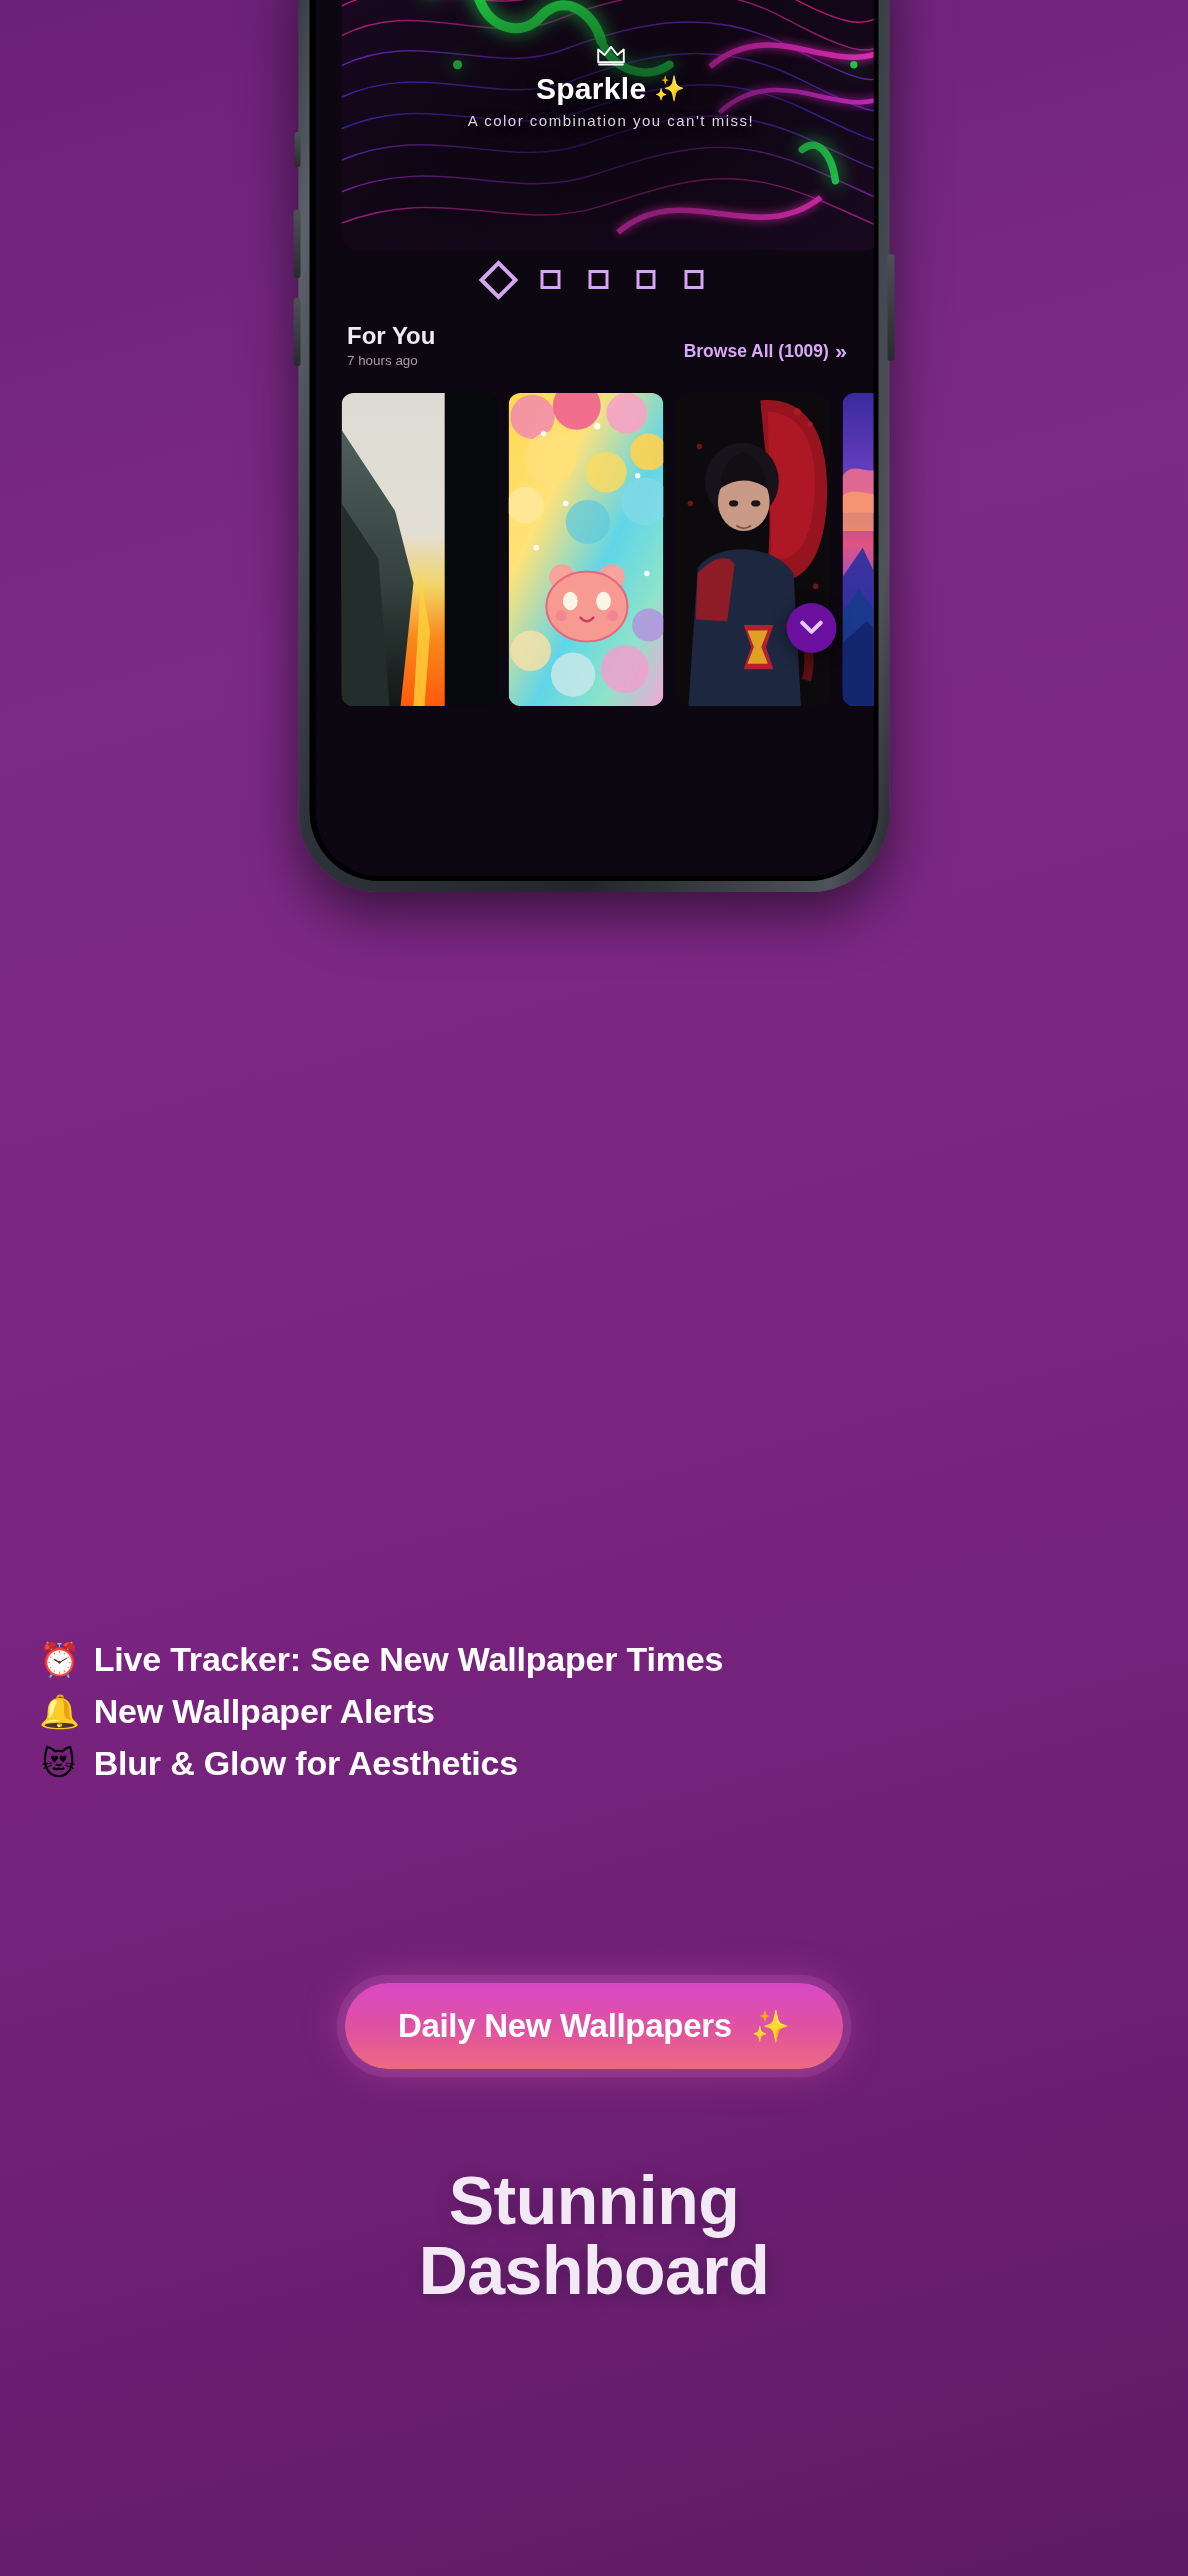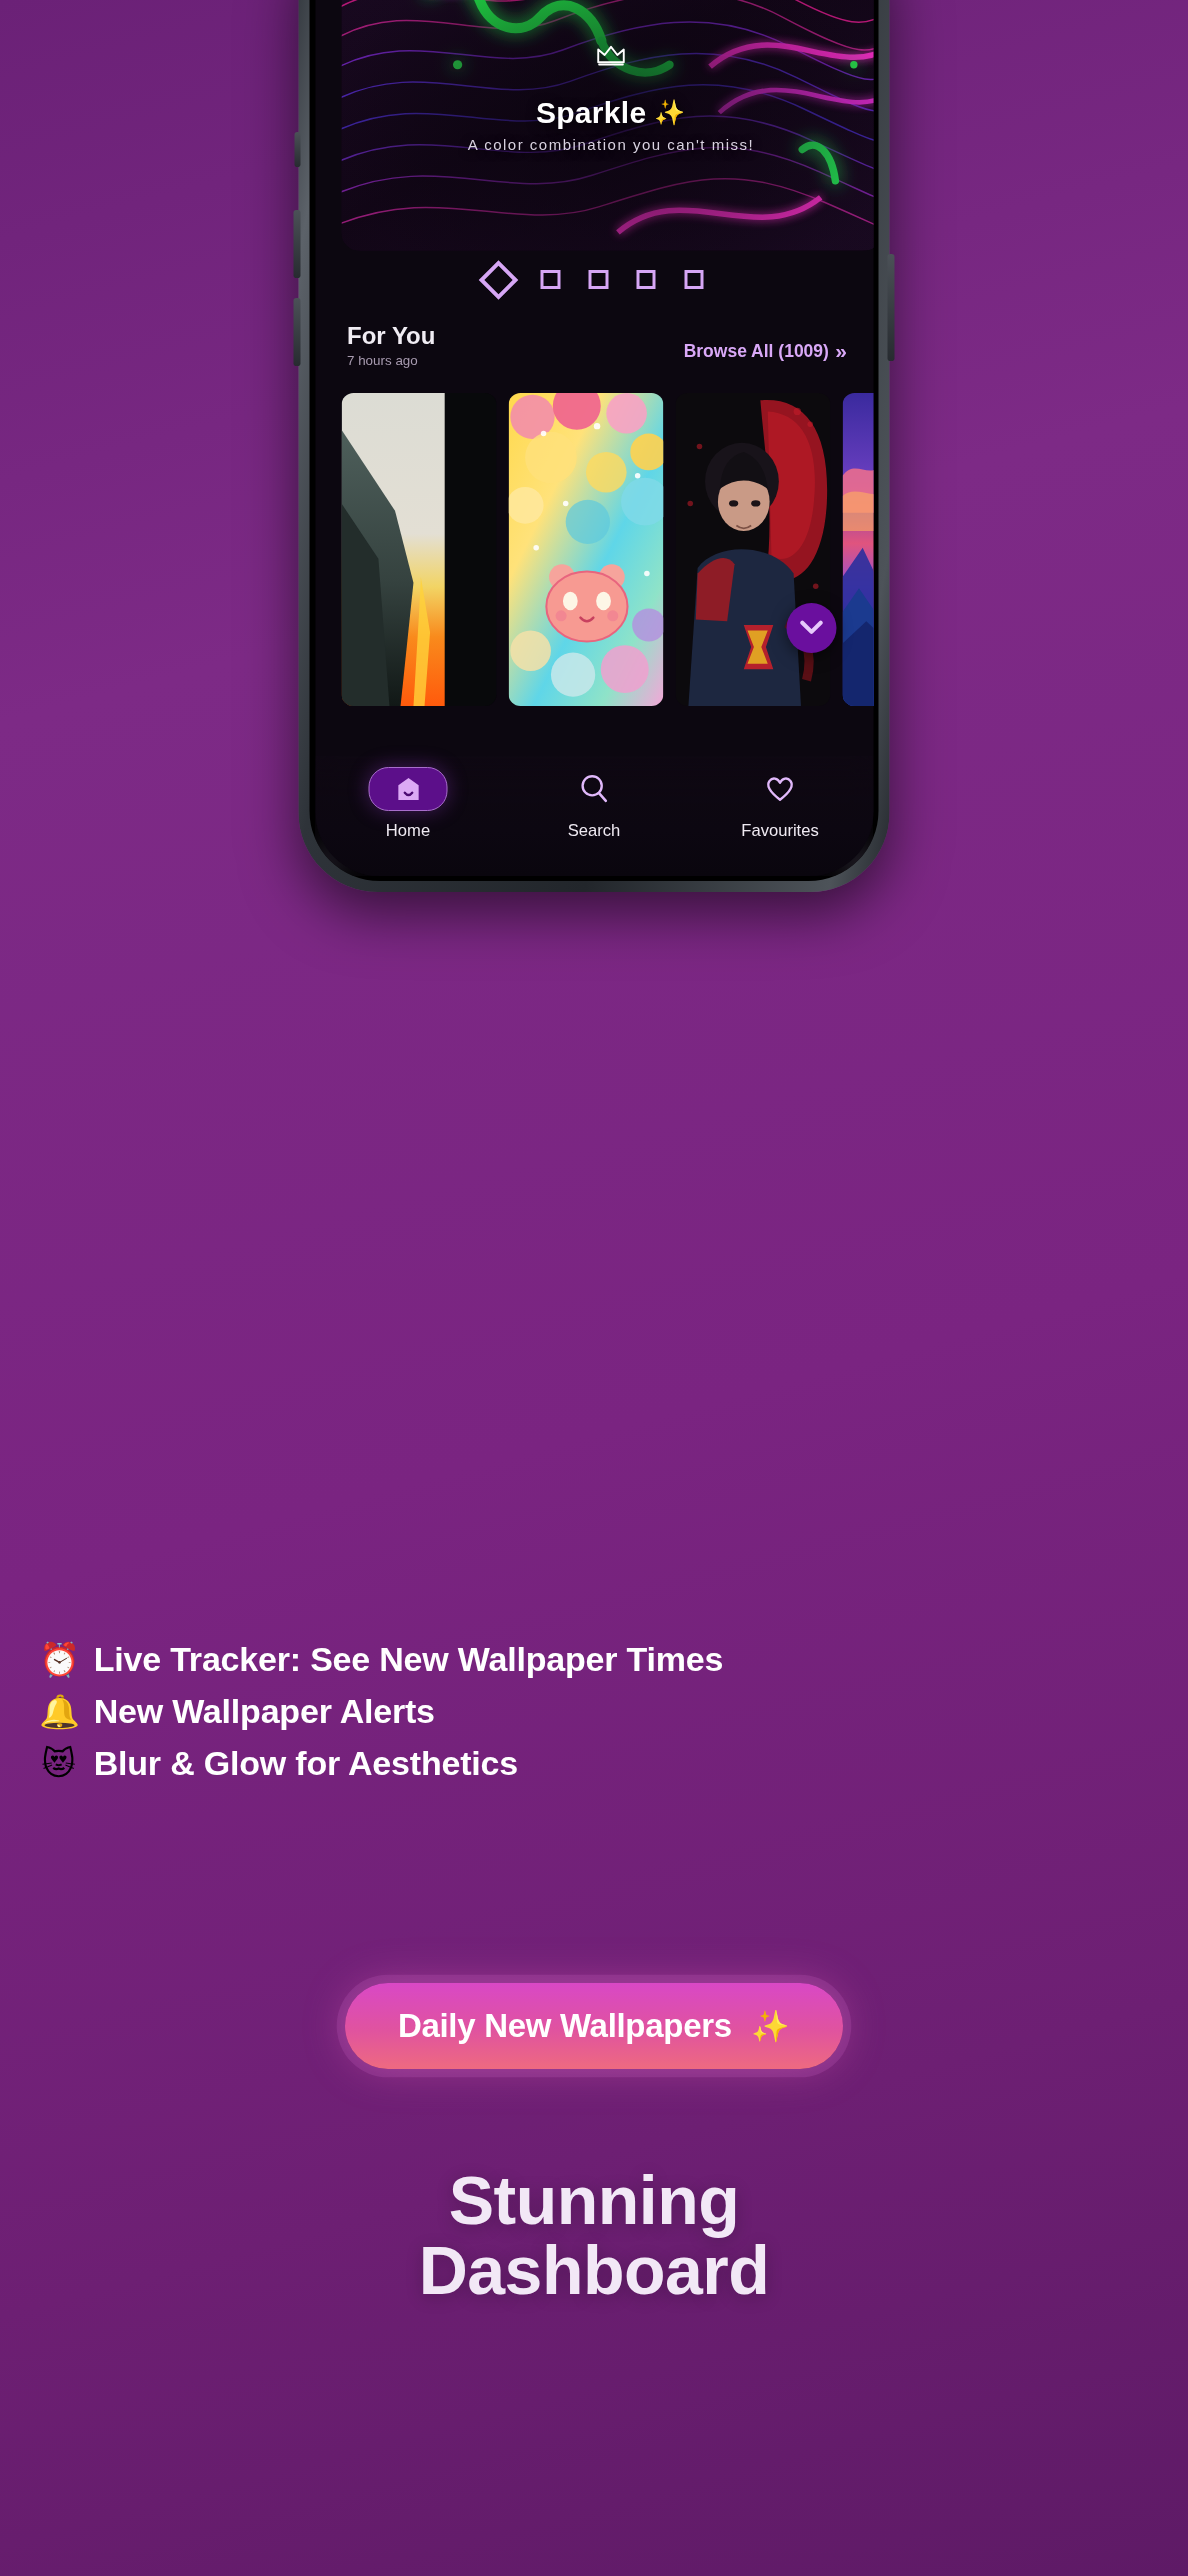--- a/index.html
+++ b/index.html
@@ -54,21 +54,21 @@
     background:radial-gradient(ellipse at 50% 58%, rgba(10,4,14,.72) 0%, rgba(10,4,14,.35) 48%, rgba(10,4,14,.08) 75%);
   }
   .hero-content{
     position:absolute; left:0; right:0; top:88px;
     display:flex; flex-direction:column; align-items:center; gap:6.4px;
   }
   .crown{ width:31px; height:22px; }
   .hero-title{
     font-size:30px; font-weight:bold; color:#fff; letter-spacing:0.3px;
     text-shadow:0 1.8px 11px rgba(0,0,0,.85);
-    display:flex; align-items:center; gap:8.3px;margin-top:24px;
+    display:flex; align-items:center; gap:8.3px;
   }
   .hero-sub{
     font-size:15px; color:#d9d2e0; letter-spacing:1.5px;
     text-shadow:0 1.8px 9.2px rgba(0,0,0,.9);
   }
 
   
   .dots{
     position:absolute; left:0; right:0; top:334px;
     display:flex; justify-content:center; align-items:center; gap:28.6px;
@@ -370,51 +370,20 @@
             </svg>
           </div>
         </div>
 
         <div class="fab">
           <svg width="24" height="14.7" viewBox="0 0 26 16">
             <path d="M3 3 L13 13 L23 3" fill="none" stroke="#e6c9fb" stroke-width="4.4" stroke-linecap="round" stroke-linejoin="round"></path>
           </svg>
         </div>
 
-        <div class="navbar">
-
-          <div class="nav-item">
-            <div class="nav-pill">
-              <svg width="24" height="26" viewBox="0 0 26 28">
-                <path d="M13 2 L24 10 L24 26 L2 26 L2 10 Z" fill="#dcaaf5"></path>
-                <path d="M9 18 Q13 23 17 18" stroke="#4b0a72" stroke-width="2.6" fill="none" stroke-linecap="round"></path>
-              </svg>
-            </div>
-            <div class="nav-label">Home</div>
-          </div>
-
-          <div class="nav-item">
-            <div class="nav-plain">
-              <svg width="31" height="31" viewBox="0 0 34 34">
-                <circle cx="15" cy="14" r="10.5" fill="none" stroke="#e0b8fa" stroke-width="2.6"></circle>
-                <line x1="22.5" y1="22" x2="30" y2="30.5" stroke="#e0b8fa" stroke-width="2.8" stroke-linecap="round"></line>
-              </svg>
-            </div>
-            <div class="nav-label">Search</div>
-          </div>
-
-          <div class="nav-item">
-            <div class="nav-plain">
-              <svg width="31" height="29.5" viewBox="0 0 34 32">
-                <path d="M17 28 C 5 19, 2 12, 5.5 7.5 C 9 3, 14.5 4.5, 17 9.5 C 19.5 4.5, 25 3, 28.5 7.5 C 32 12, 29 19, 17 28 Z" fill="none" stroke="#e0b8fa" stroke-width="2.6" stroke-linejoin="round"></path>
-              </svg>
-            </div>
-            <div class="nav-label">Favourites</div>
-          </div>
-        </div>
 
       </div>
     </div>
   </div>
 </div>
 
 <div class="features">
   <div class="feat">
     <span class="feat-emoji">⏰</span>
     <span class="feat-text">Live Tracker: See New Wallpaper Times</span>

